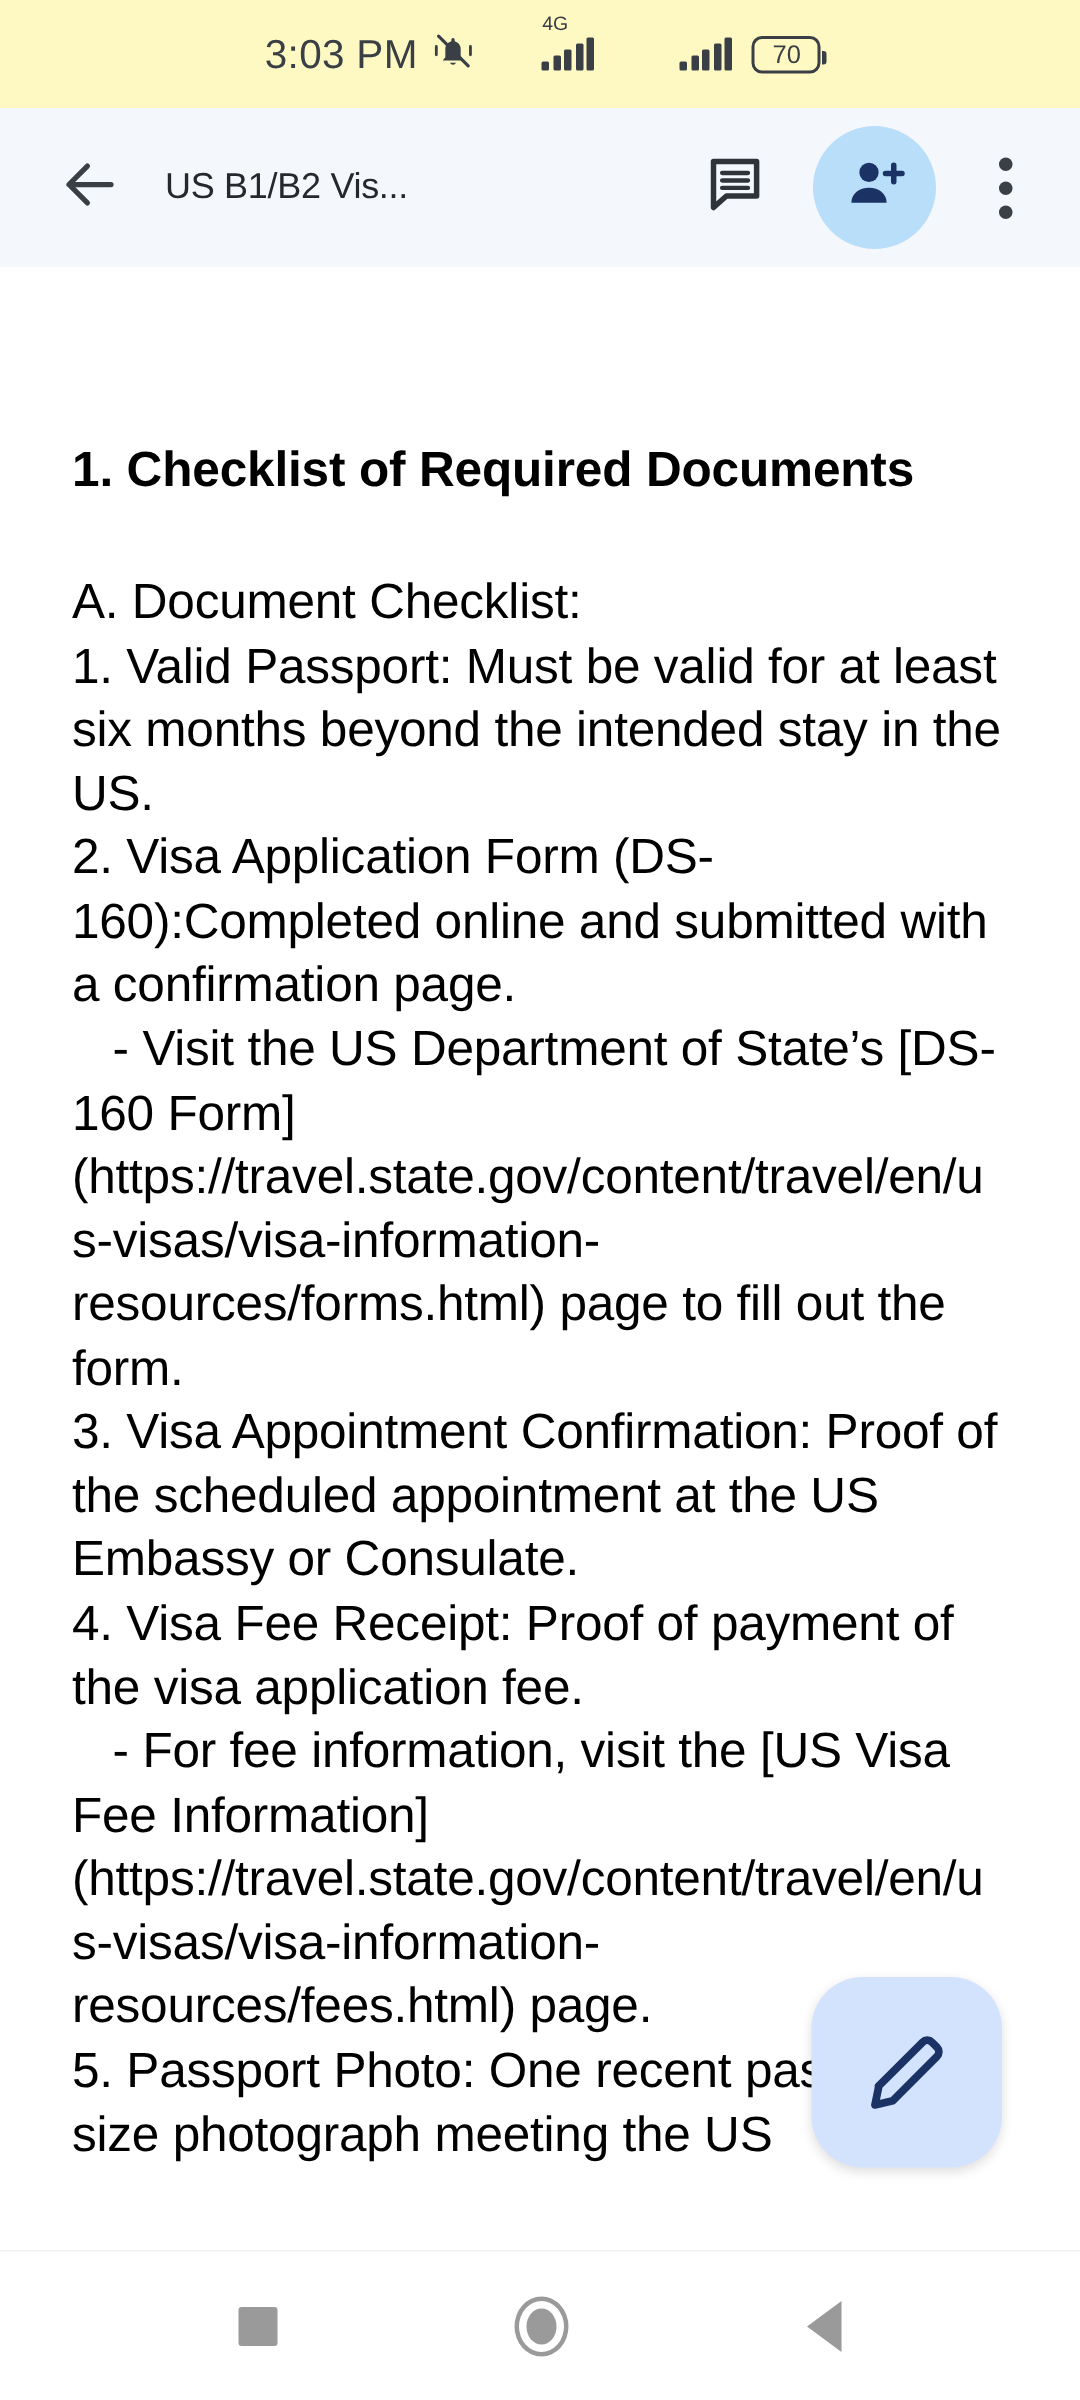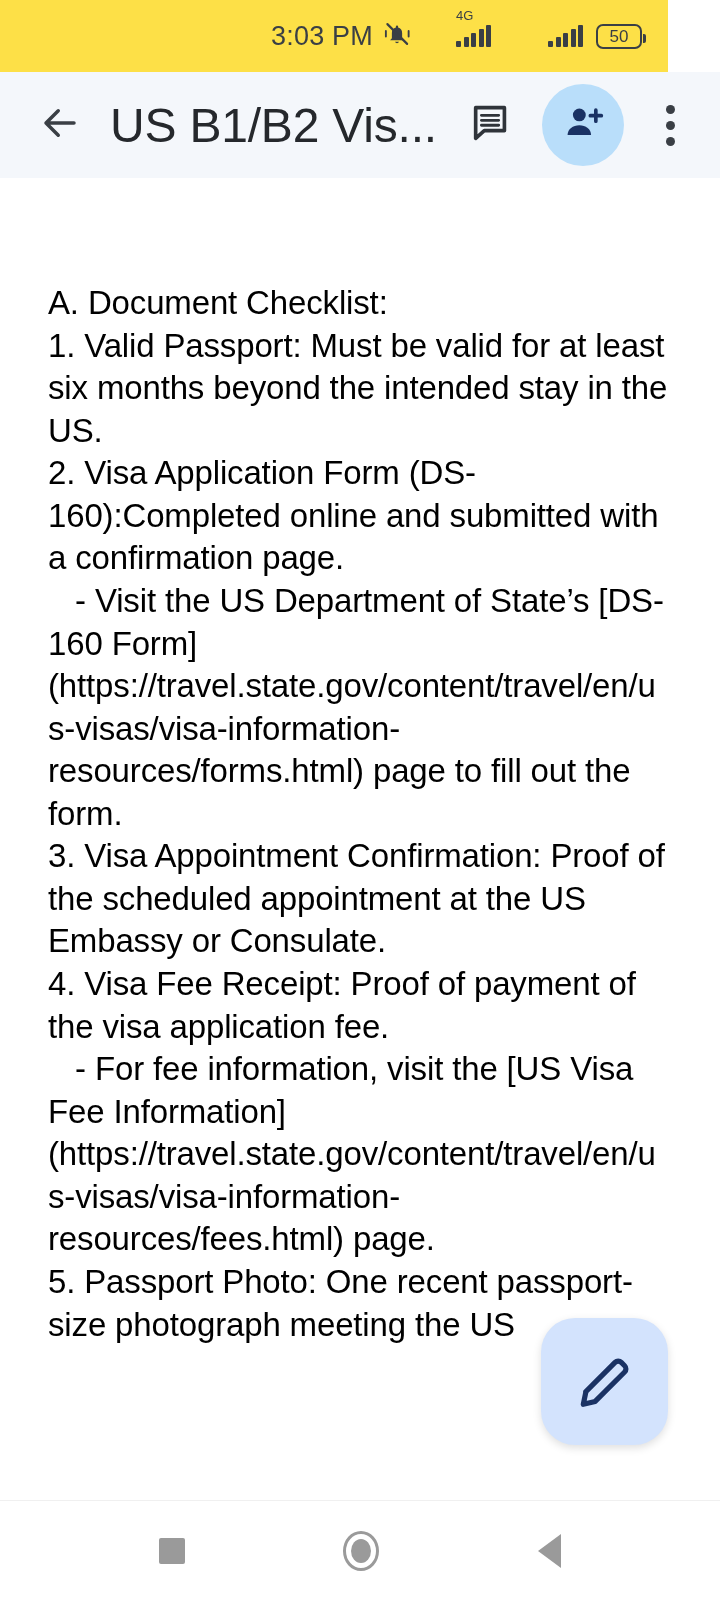--- a/index.html
+++ b/index.html
@@ -17,26 +17,26 @@
     width: 720px;
     height: 1600px;
     background: #ffffff;
     overflow: hidden;
   }
 
   
   #status-bar {
     position: absolute;
     top: 0; left: 0;
-    width: 668px;
+    width: 720px;
     height: 72px;
-    background: #fde047;
-    display: flex;
-    align-items: center;
-    justify-content: flex-end;
+    background: #fef9c3;
+    display: flex;
+    align-items: center;
+    justify-content: center;
     padding: 0 26px 0 30px;
   }
   .status-left {
     display: flex;
     align-items: center;
     gap: 9px;
   }
   .status-time {
     font-size: 27px;
     color: #3a3f45;
@@ -97,21 +97,21 @@
     align-items: center;
     padding: 0 24px 0 32px;
   }
   #back-button {
     width: 56px; height: 56px;
     display: flex; align-items: center; justify-content: center;
     flex: 0 0 auto;
   }
   #doc-title {
     flex: 1 1 auto;
-    font-size: 48px;
+    font-size: 24px;
     color: #25282c;
     margin-left: 22px;
     white-space: nowrap;
     overflow: hidden;
     letter-spacing: -0.2px;
   }
   .bar-action {
     width: 58px; height: 58px;
     display: flex; align-items: center; justify-content: center;
     flex: 0 0 auto;
@@ -264,21 +264,21 @@
       <span class="sig-wrap">
         <span class="bars">
             <i></i>
             <i></i>
             <i></i>
             <i></i>
             <i></i>
           </span>
       </span>
       <span class="battery">
-        <span class="bval">50</span>
+        <span class="bval">70</span>
       </span>
     </div>
   </div>
 
   <div id="app-bar">
     <div id="back-button">
       <span>
         <svg width="42" height="42" viewBox="0 0 24 24" fill="none">
           <path d="M20 12H4M4 12l7-7M4 12l7 7" stroke="#3a3f45" stroke-width="2" stroke-linecap="round" stroke-linejoin="round"></path>
         </svg>
@@ -308,20 +308,21 @@
 
     <div id="overflow-button">
       <span></span>
       <span></span>
       <span></span>
     </div>
   </div>
 
   <div id="doc-canvas">
     <div id="doc-inner">
+      <div id="section-heading">1. Checklist of Required Documents</div>
       <div id="body-block">A. Document Checklist:
 1. Valid Passport: Must be valid for at least six months beyond the intended stay in the US.
 2. Visa Application Form (DS-160):Completed online and submitted with a confirmation page.
    - Visit the US Department of State’s [DS-160 Form](https://travel.state.gov/content/travel/en/us-visas/visa-information-resources/forms.html) page to fill out the form.
 3. Visa Appointment Confirmation: Proof of the scheduled appointment at the US Embassy or Consulate.
 4. Visa Fee Receipt: Proof of payment of the visa application fee.
    - For fee information, visit the [US Visa Fee Information](https://travel.state.gov/content/travel/en/us-visas/visa-information-resources/fees.html) page.
 5. Passport Photo: One recent passport-size photograph meeting the US</div>
     </div>
   </div>

